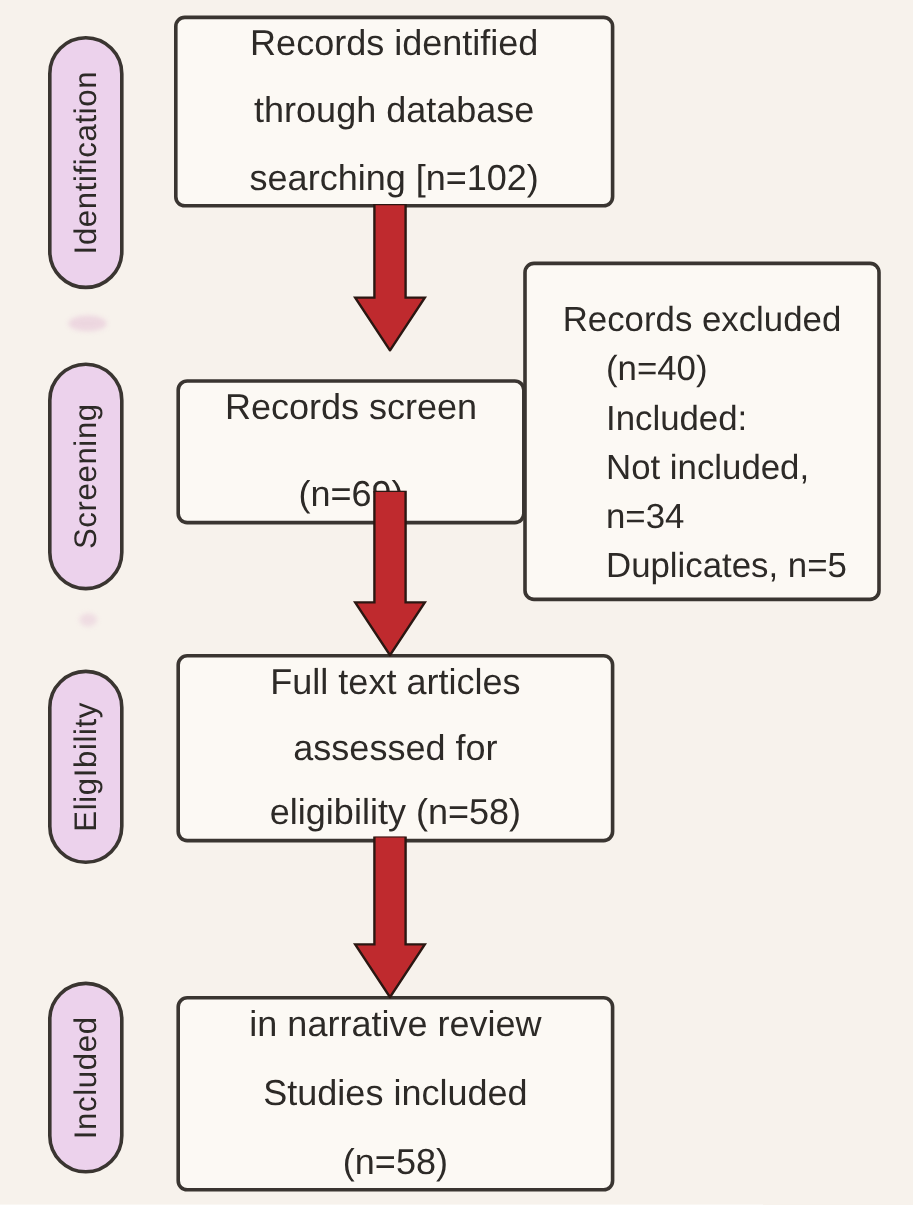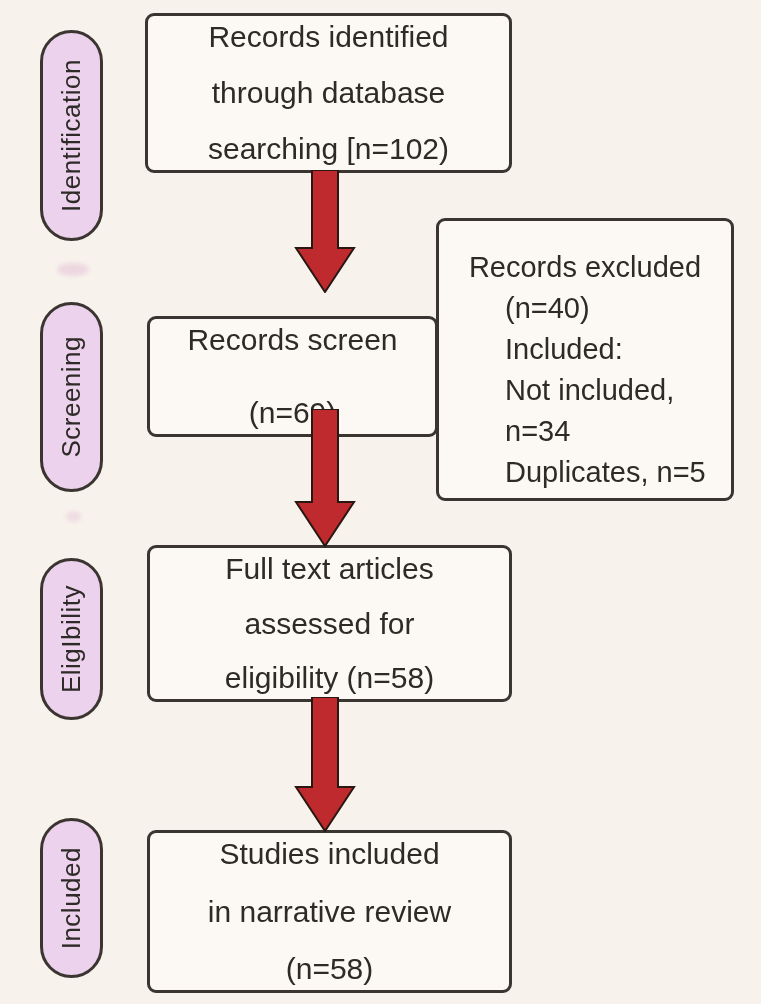--- a/index.html
+++ b/index.html
@@ -116,22 +116,22 @@
     <div>Duplicates, n=5</div>
   </div>
 
   <div class="box" id="box-fulltext">
     <div>Full text articles</div>
     <div>assessed for</div>
     <div>eligibility (n=58)</div>
   </div>
 
   <div class="box" id="box-included">
+    <div>in narrative review</div>
     <div>Studies included</div>
-    <div>in narrative review</div>
     <div>(n=58)</div>
   </div>
 
   <svg class="arrow" id="arrow-1" width="70" height="123" viewBox="0 0 70 123">
     <polygon points="22,0 48,0 48,78 64,78 35,122 6,78 22,78"></polygon>
   </svg>
   <svg class="arrow" id="arrow-2" width="70" height="138" viewBox="0 0 70 138">
     <polygon points="22,0 48,0 48,93 64,93 35,137 6,93 22,93"></polygon>
   </svg>
   <svg class="arrow" id="arrow-3" width="70" height="135" viewBox="0 0 70 135">

